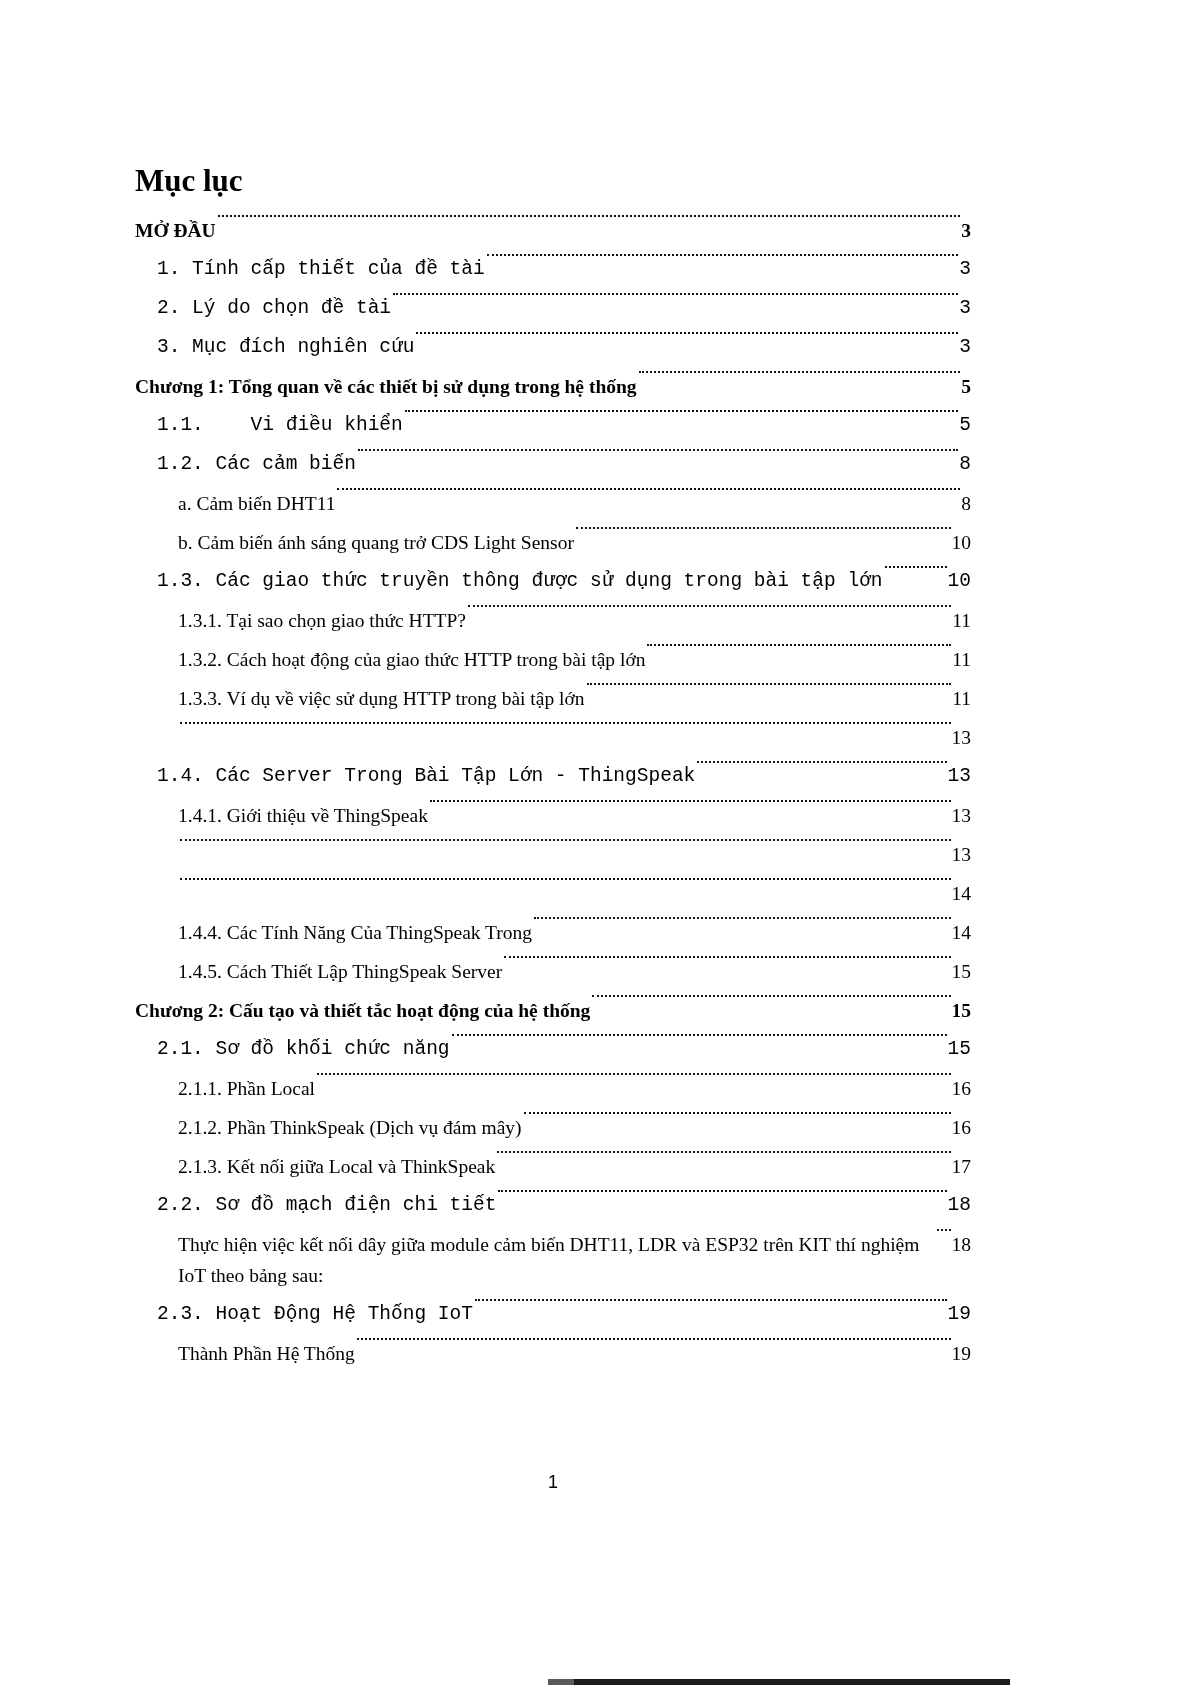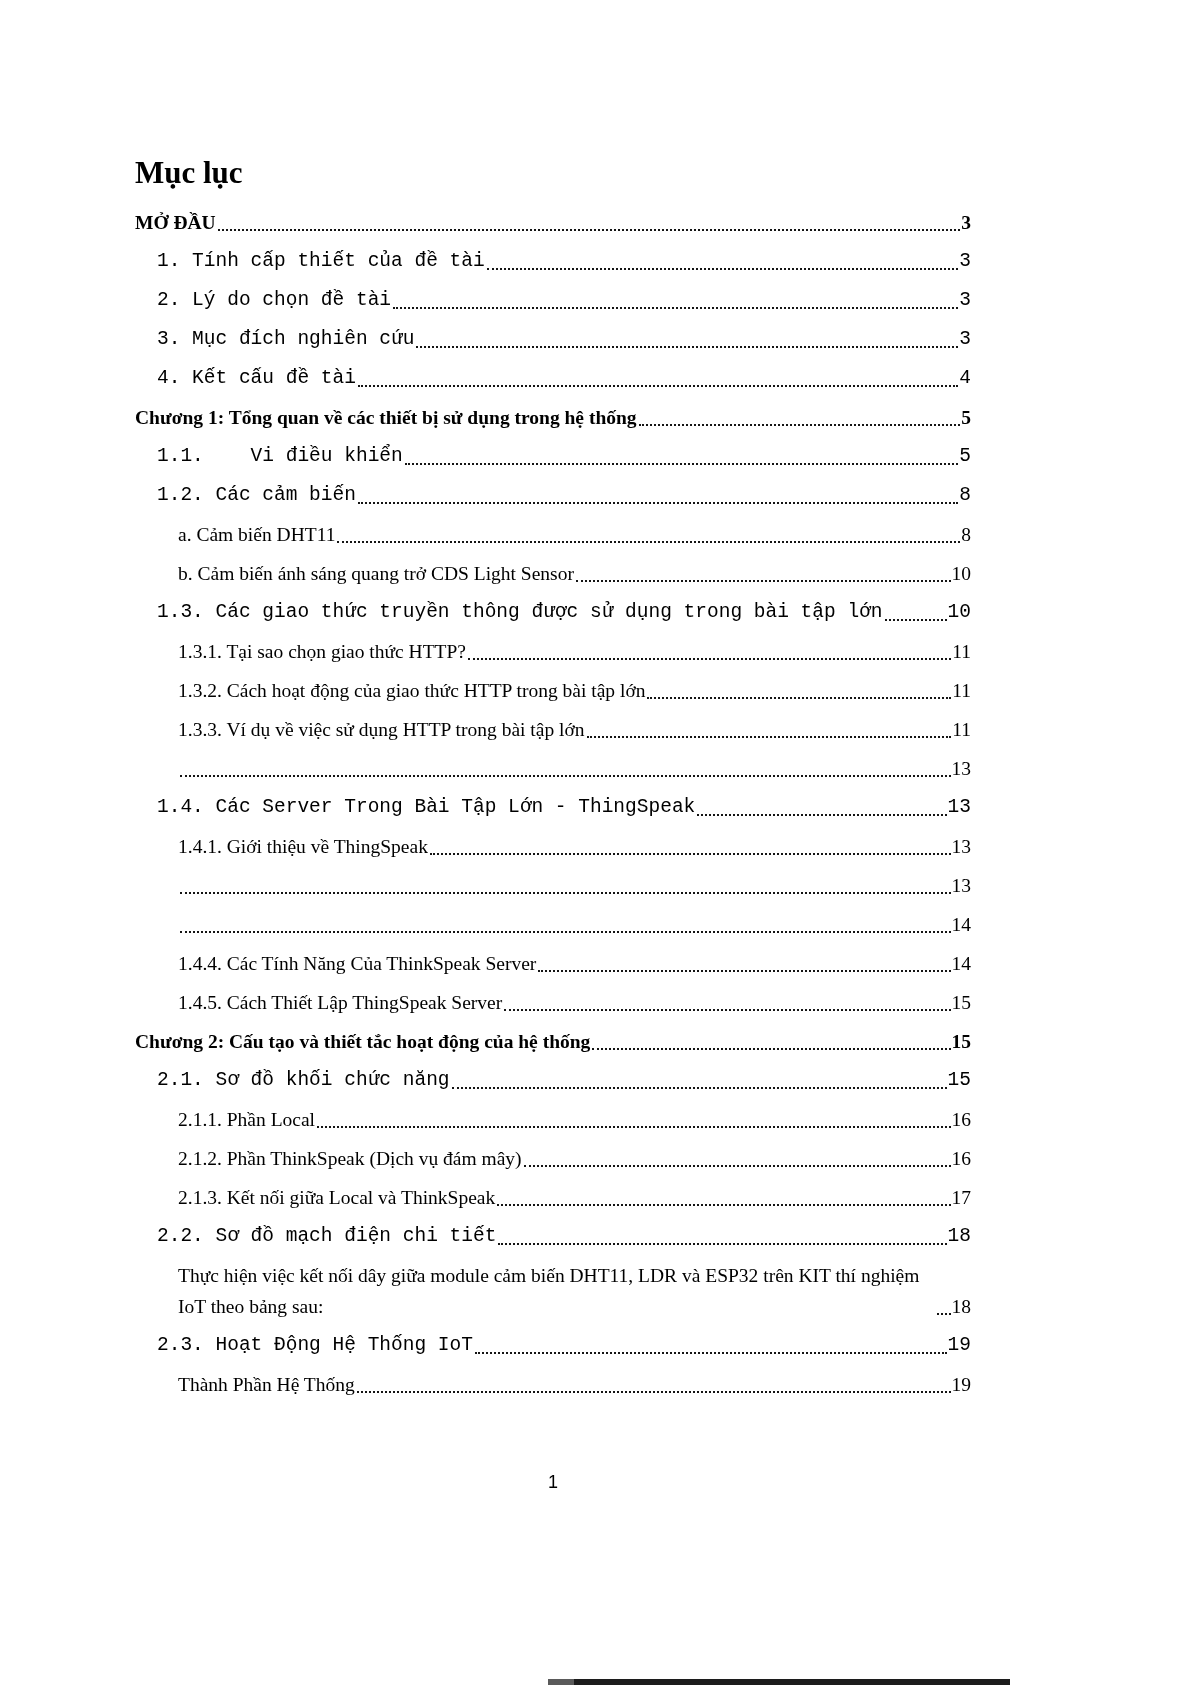--- a/index.html
+++ b/index.html
@@ -11,36 +11,36 @@
     height: 1685px;
     background: #ffffff;
     position: relative;
     overflow: hidden;
     font-family: "Liberation Serif", "DejaVu Serif", serif;
     color: #000000;
   }
   .page {
     position: absolute;
     left: 135px;
-    top: 8px;
+    top: 16px;
     width: 836px;
   }
   .doc-title {
     margin-top: 147px;
     margin-bottom: 16px;
     font-size: 31px;
     font-weight: bold;
     line-height: 36px;
   }
   .toc-list {
     width: 100%;
   }
   .row {
     display: flex;
-    align-items: flex-end;
+    align-items: flex-start;
     font-size: 19.5px;
     line-height: 31px;
     margin-bottom: 8px;
   }
   .row.bold { font-weight: bold; }
   .row.lvl1 { padding-left: 22px; font-family: Liberation Mono, monospace; }
   .row.lvl2 { padding-left: 43px; }
   .label {
     flex: 0 1 auto;
     white-space: normal;
@@ -100,25 +100,20 @@
       <div class="row lvl1">
         <span class="label">2. Lý do chọn đề tài</span>
         <span class="leader"></span>
         <span class="pagenum">3</span>
       </div>
       <div class="row lvl1">
         <span class="label">3. Mục đích nghiên cứu</span>
         <span class="leader"></span>
         <span class="pagenum">3</span>
       </div>
-      <div class="row lvl1">
-        <span class="label">4. Kết cấu đề tài</span>
-        <span class="leader"></span>
-        <span class="pagenum">4</span>
-      </div>
       <div class="row lvl0 bold">
         <span class="label">Chương 1: Tổng quan về các thiết bị sử dụng trong hệ thống</span>
         <span class="leader"></span>
         <span class="pagenum">5</span>
       </div>
       <div class="row lvl1">
         <span class="label">1.1.&nbsp;&nbsp;&nbsp;&nbsp;Vi điều khiển</span>
         <span class="leader"></span>
         <span class="pagenum">5</span>
       </div>
@@ -173,21 +168,21 @@
       </div>
       <div class="row lvl2">
         <span class="leader"></span>
         <span class="pagenum">13</span>
       </div>
       <div class="row lvl2">
         <span class="leader"></span>
         <span class="pagenum">14</span>
       </div>
       <div class="row lvl2">
-        <span class="label">1.4.4. Các Tính Năng Của ThinkSpeak Server</span>
+        <span class="label">1.4.4. Các Tính Năng Của ThingSpeak Trong</span>
         <span class="leader"></span>
         <span class="pagenum">14</span>
       </div>
       <div class="row lvl2">
         <span class="label">1.4.5. Cách Thiết Lập ThingSpeak Server</span>
         <span class="leader"></span>
         <span class="pagenum">15</span>
       </div>
       <div class="row lvl0 bold">
         <span class="label">Chương 2: Cấu tạo và thiết tắc hoạt động của hệ thống</span>

